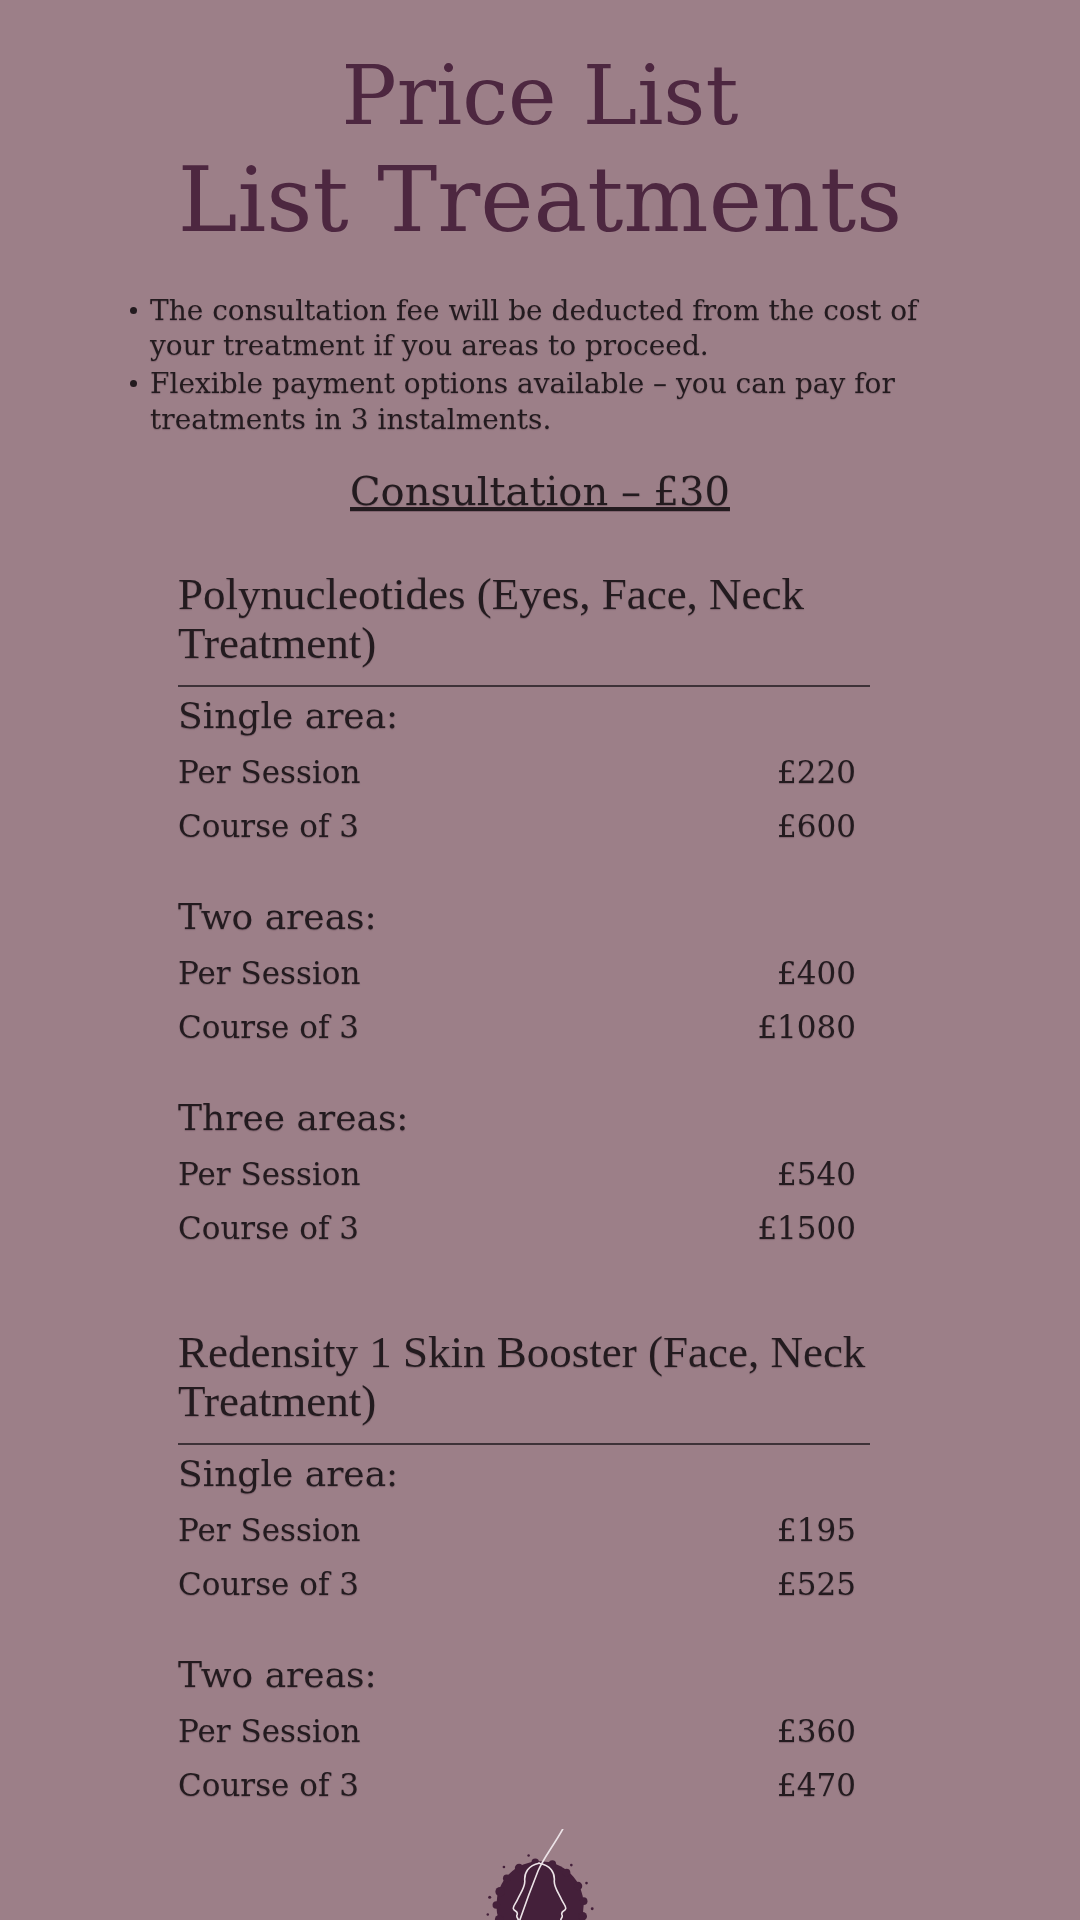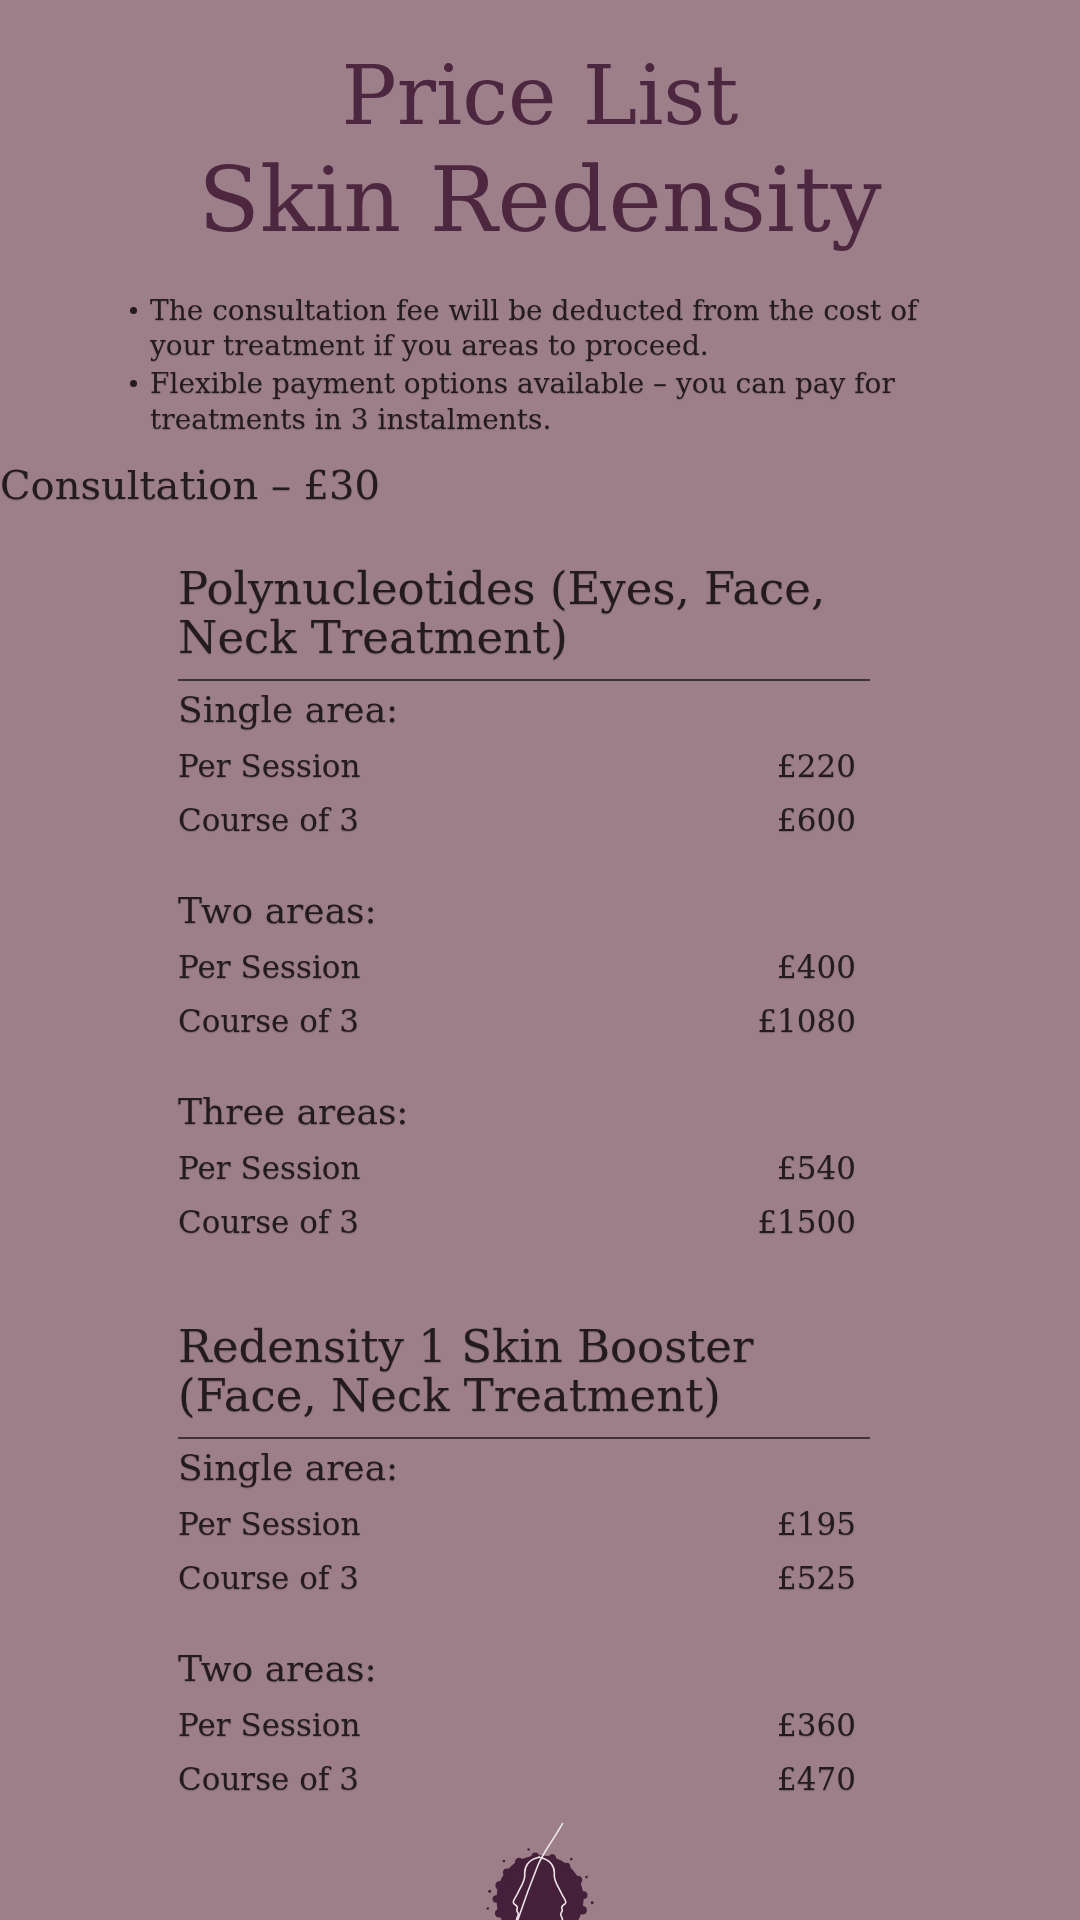--- a/index.html
+++ b/index.html
@@ -38,35 +38,38 @@
     text-shadow:0 1px 1px rgba(77,50,62,0.35);
   }
   .note{display:flex;align-items:flex-start;margin-bottom:2px;}
   .note .dot{
     flex:0 0 auto;
     width:7px;height:7px;border-radius:50%;
     background:var(--c-text);
     margin:14px 13px 0 0;
   }
   .consultation{
+    text-align:center;
     font-size:40px;
-    margin-top:24px;
+    margin-top:30px;
     text-shadow:0 1px 1px rgba(77,50,62,0.35);
+    text-decoration:underline;
   }
   .section{
     margin-left:178px;
     width:692px;
     text-shadow:0 1px 1px rgba(77,50,62,0.35);
   }
   .section-1{margin-top:56px;}
   .section-2{margin-top:82px;}
   .section-title{
     font-size:45px;
     line-height:1.1;
     font-weight:500;
+    font-family:Liberation Serif, serif;
   }
   .divider{
     border:none;
     border-top:2px solid var(--c-divider);
     opacity:0.85;
     margin-top:16px;
   }
   .group{margin-top:52px;}
   .group-first{margin-top:8px;}
   .group-name{font-size:36px;font-weight:400;}
@@ -87,21 +90,21 @@
   .logo-svg{display:block;}
   .logo-svg .blob{fill:var(--c-logo-circle);}
   .logo-svg .stroke{fill:none;stroke:var(--c-line);stroke-width:1.7;stroke-linecap:round;}
 </style>
 </head>
 <body>
 
 <div class="page">
 
   <h1 class="title title-line1">Price List</h1>
-  <h2 class="title title-line2">Skin Redensity</h2>
+  <h2 class="title title-line2">List Treatments</h2>
 
   <div class="notes">
     <div class="note">
       <span class="dot"></span>
       <span>The consultation fee will be deducted from the cost of your treatment if you areas to proceed.</span>
     </div>
     <div class="note">
       <span class="dot"></span>
       <span>Flexible payment options available – you can pay for treatments in 3 instalments.</span>
     </div>

